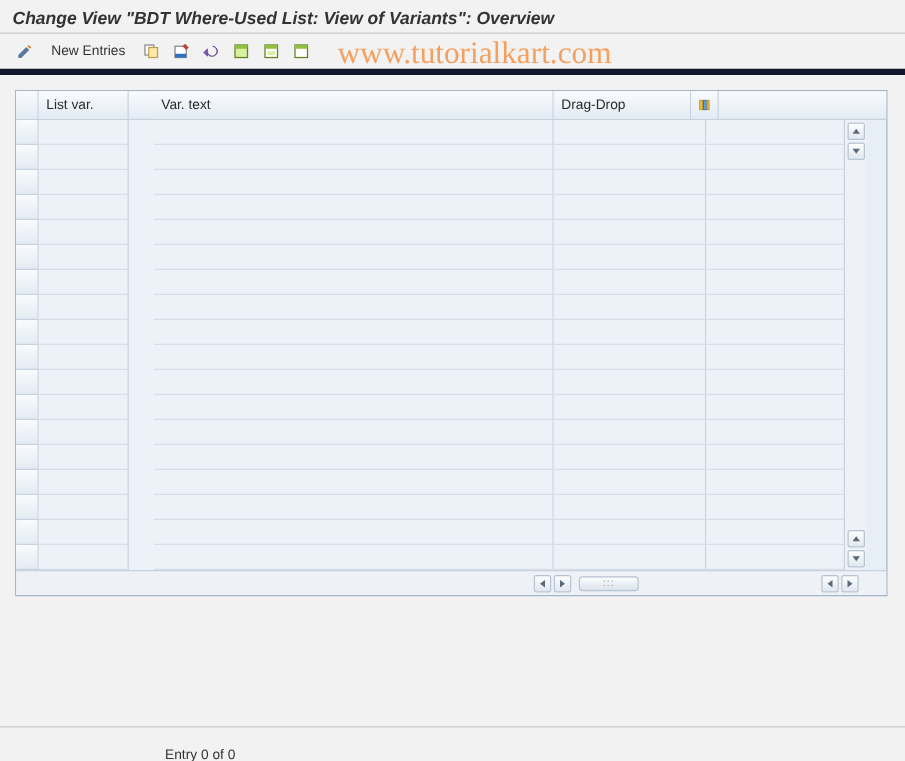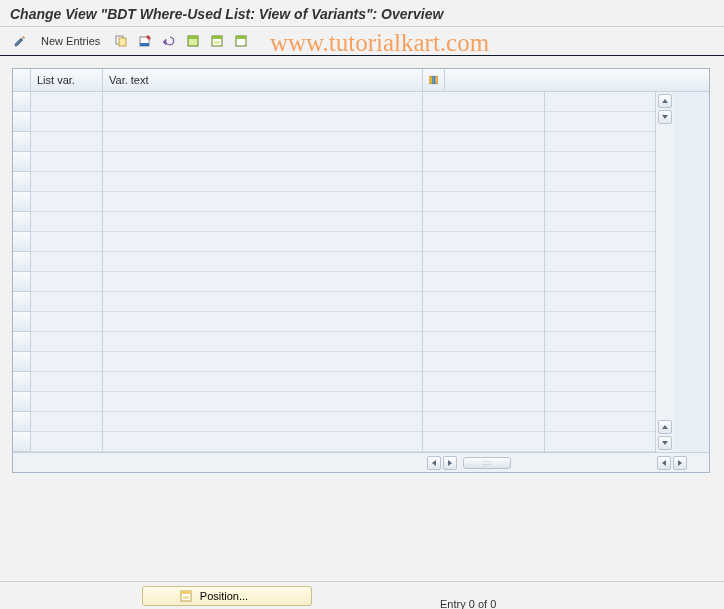--- a/index.html
+++ b/index.html
@@ -20,21 +20,21 @@
     font-size: 14px;
     font-weight: bold;
     font-style: italic;
     color: #333;
   }
   .toolbar {
     display: flex;
     align-items: center;
     padding: 4px 10px;
     gap: 4px;
-    border-bottom: 1px solid #0f172a;
+    border-bottom: 5px solid #0f172a;
     position: relative;
   }
   .toolbar-btn {
     display: inline-flex;
     align-items: center;
     justify-content: center;
     height: 20px;
     min-width: 20px;
     border: 1px solid transparent;
     background: transparent;
@@ -80,21 +80,21 @@
     border-right: 1px solid #c7d2df;
     padding: 4px 6px;
     font-size: 11px;
     color: #2a2a2a;
     overflow: hidden;
     white-space: nowrap;
   }
   .th { background: linear-gradient(#f9fbfd, #e3ebf3); height: 22px; display:flex; align-items:center; }
   .col-handle { width: 18px; flex: 0 0 18px; }
   .col-viewvar { width: 72px; flex: 0 0 72px; }
-  .col-vartext { width: 320px; flex: 0 0 320px; }
+  .col-vartext { width: 320px; flex: 0 0 320px; margin-left: 20px; }
   .col-hidefolders { width: 122px; flex: 0 0 122px; }
   .col-dragdrop { width: 110px; flex: 0 0 110px; }
   .col-settings { width: 22px; flex: 0 0 22px; display:flex; align-items:center; justify-content:center; cursor:pointer; }
   .table-body {
     display: flex;
   }
   .rows-area {
     flex: 0 0 auto;
   }
   .data-row {
@@ -246,20 +246,21 @@
   <div class="watermark">www.tutorialkart.com</div>
 </div>
 
 <div class="main-area">
   <div class="table-container">
 
     <div class="table-header-row">
       <div class="th col-handle"></div>
       <div class="th col-viewvar">List var.</div>
       <div class="th col-vartext">Var. text</div>
+      <div class="th col-dragdrop">Drag-Drop</div>
       <div class="th col-settings">
         <svg width="12" height="12" viewBox="0 0 12 12">
             <rect x="1" y="1" width="3" height="10" fill="#f0c040" stroke="#c09020"></rect>
             <rect x="5" y="1" width="3" height="10" fill="#60a0e0" stroke="#3070b0"></rect>
             <rect x="9" y="1" width="2" height="10" fill="#f0c040" stroke="#c09020"></rect>
           </svg>
       </div>
     </div>
 
     <div class="table-body">
@@ -443,24 +444,14 @@
               <path d="M6 4 L2 1 L2 7 Z" fill="#5a6a7a"></path>
             </svg>
         </div>
       </div>
       <div style="flex:0 0 18px;"></div>
     </div>
   </div>
 </div>
 
 <div class="status-bar">
-  <div class="position-btn">
-    <span class="icon-slot">
-      <svg width="14" height="14" viewBox="0 0 14 14">
-          <rect x="2" y="2" width="10" height="10" fill="#fff" stroke="#c0a050"></rect>
-          <rect x="2" y="2" width="10" height="3" fill="#f0d070"></rect>
-          <rect x="4" y="7" width="6" height="3" fill="#f0e0a0"></rect>
-        </svg>
-    </span>
-    <span>Position...</span>
-  </div>
   <div class="entry-text">Entry 0 of 0</div>
 </div>
 
 </body></html>

